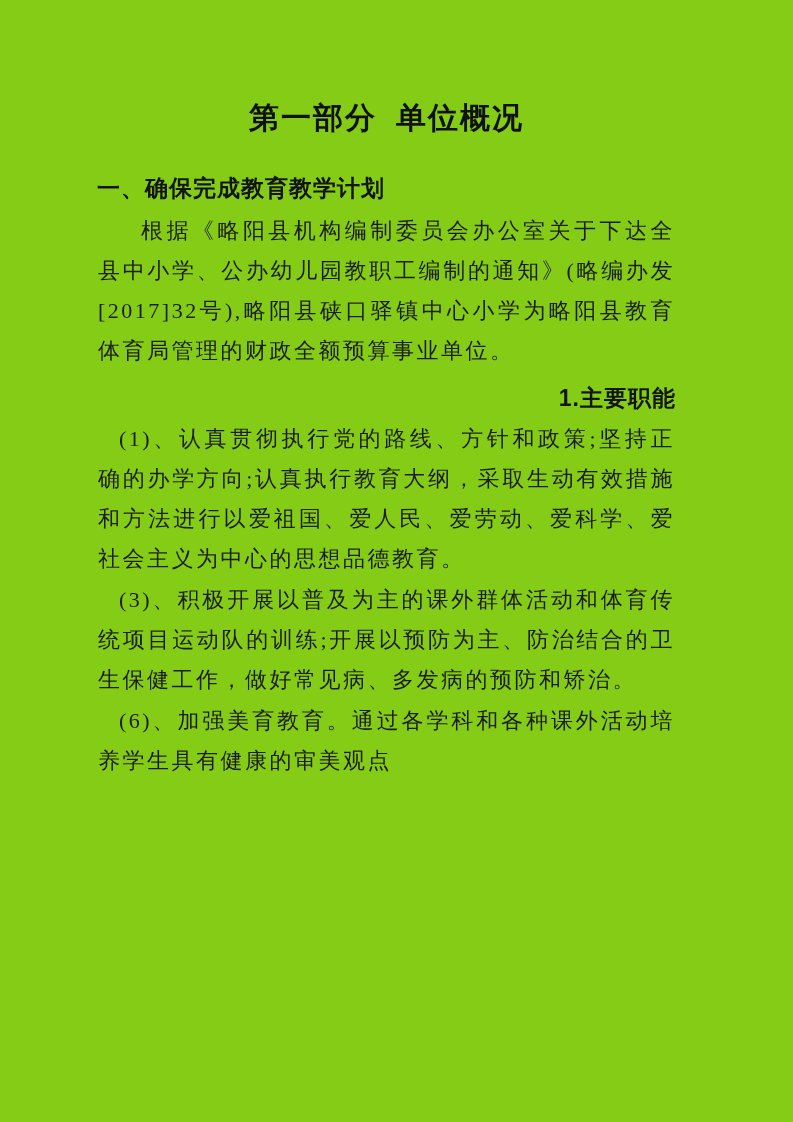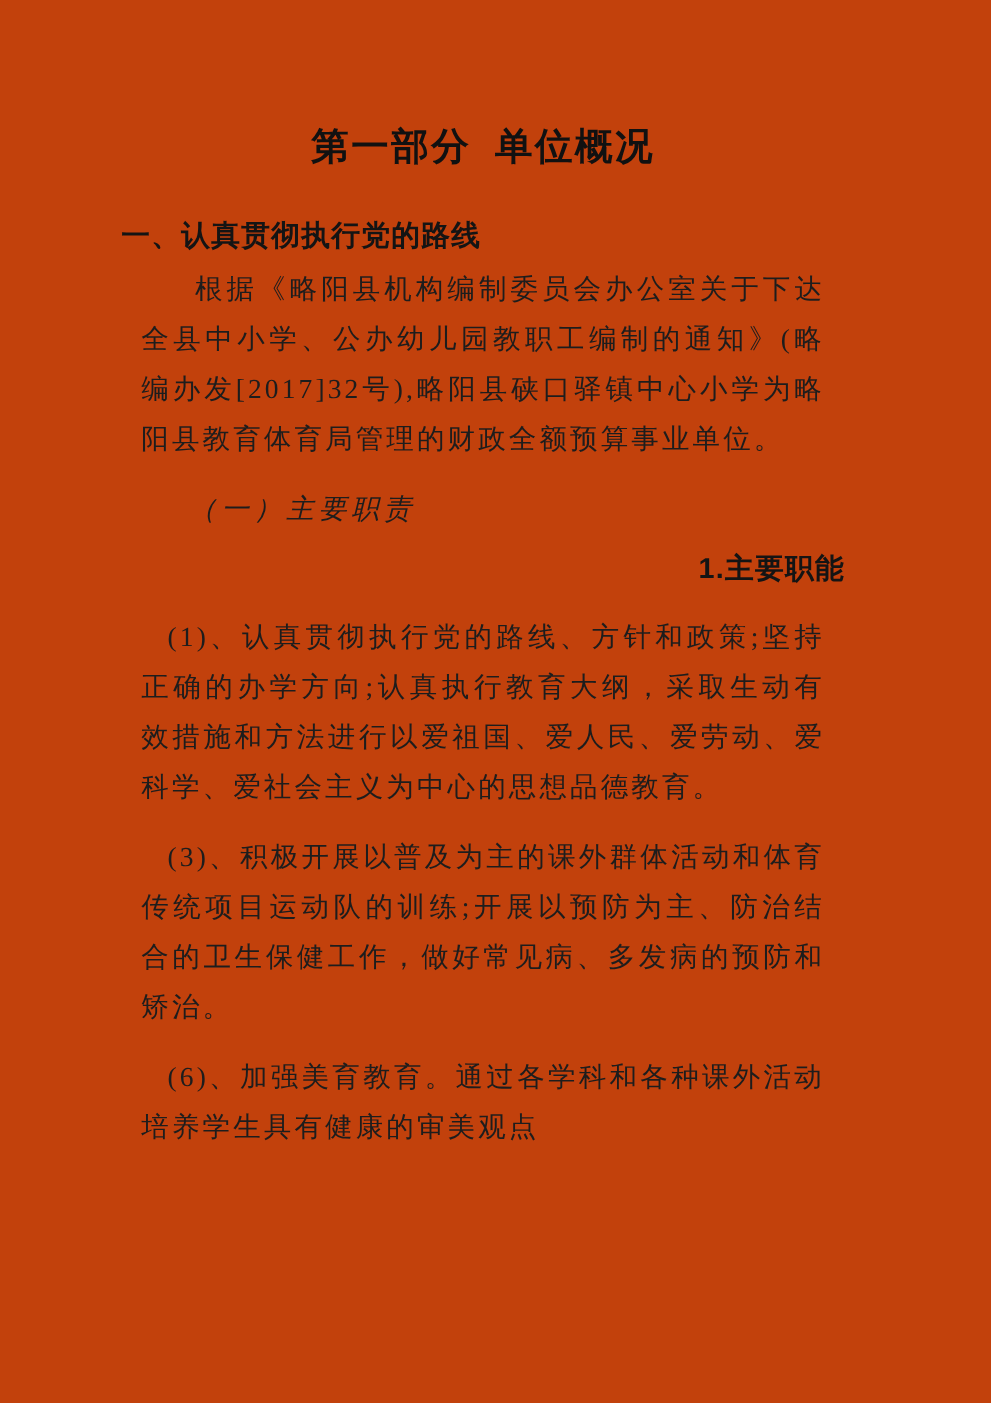--- a/index.html
+++ b/index.html
@@ -4,21 +4,21 @@
 <style>
   html, body {
     margin: 0;
     padding: 0;
     background: #ffffff;
   }
   .page {
     position: relative;
     width: 793px;
     height: 1122px;
-    background: #c2410c;
+    background: #84cc16;
     overflow: hidden;
     box-sizing: border-box;
   }
   .content {
     position: absolute;
     left: 97px;
     top: 95px;
     width: 579px;
   }
   .doc-title {
@@ -43,21 +43,21 @@
   }
   .body-para {
     font-family: "Liberation Serif", "DejaVu Serif", serif;
     font-size: 22px;
     line-height: 40px;
     color: #1d1d1d;
     text-align: justify;
     text-align-last: left;
     text-justify: inter-character;
     letter-spacing: 2.5px;
-    margin: 16px;
+    margin: 1px;
   }
   .indent-2 { text-indent: 43px; }
   .indent-1 { text-indent: 21px; }
   .intro-para { margin-top: 3px; }
   .kaiti-heading {
     font-family: "Liberation Serif", "DejaVu Serif", serif;
     font-style: italic;
     font-size: 22px;
     line-height: 40px;
     color: #1d1d1d;
@@ -78,25 +78,24 @@
   }
 </style>
 </head>
 <body>
 
 <div class="page">
   <div class="content">
 
     <h1 class="doc-title">第一部分  单位概况</h1>
 
-    <h2 class="section-heading">一、认真贯彻执行党的路线</h2>
+    <h2 class="section-heading">一、确保完成教育教学计划</h2>
 
     <p class="body-para indent-2 intro-para">根据《略阳县机构编制委员会办公室关于下达全县中小学、公办幼儿园教职工编制的通知》(略编办发[2017]32号),略阳县硖口驿镇中心小学为略阳县教育体育局管理的财政全额预算事业单位。</p>
 
-    <p class="kaiti-heading">（一）主要职责</p>
 
     <p class="bold-heading">1.主要职能</p>
 
     <p class="body-para indent-1">(1)、认真贯彻执行党的路线、方针和政策;坚持正确的办学方向;认真执行教育大纲，采取生动有效措施和方法进行以爱祖国、爱人民、爱劳动、爱科学、爱社会主义为中心的思想品德教育。</p>
 
 
     <p class="body-para indent-1">(3)、积极开展以普及为主的课外群体活动和体育传统项目运动队的训练;开展以预防为主、防治结合的卫生保健工作，做好常见病、多发病的预防和矫治。</p>
 
     <p class="body-para indent-1">(6)、加强美育教育。通过各学科和各种课外活动培养学生具有健康的审美观点</p>
 

